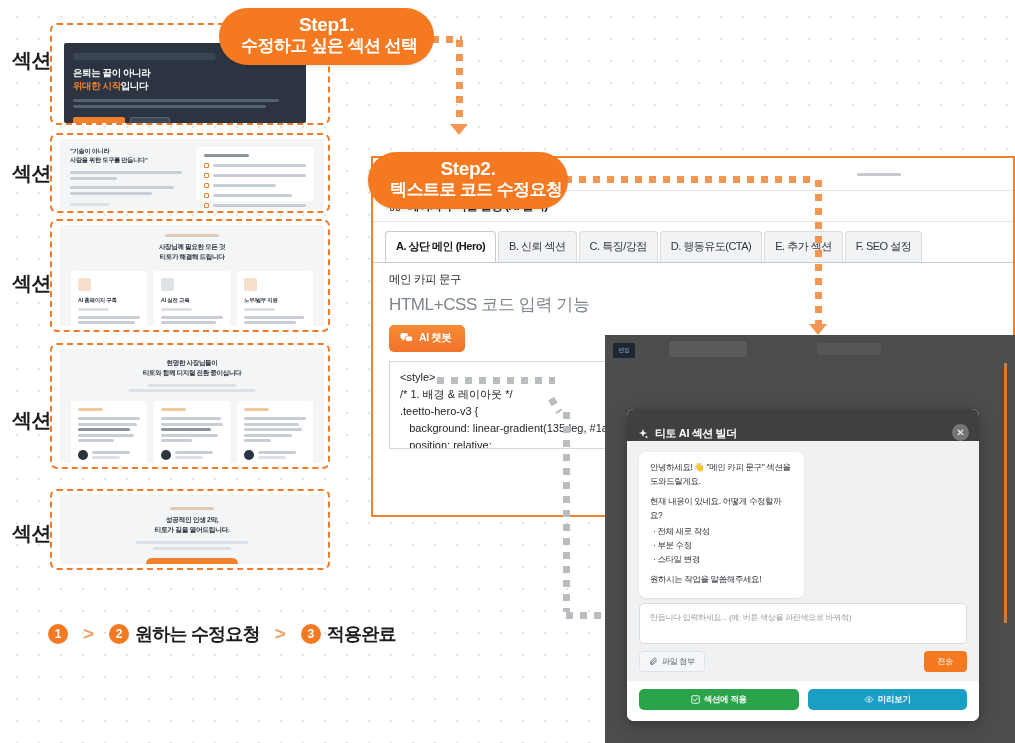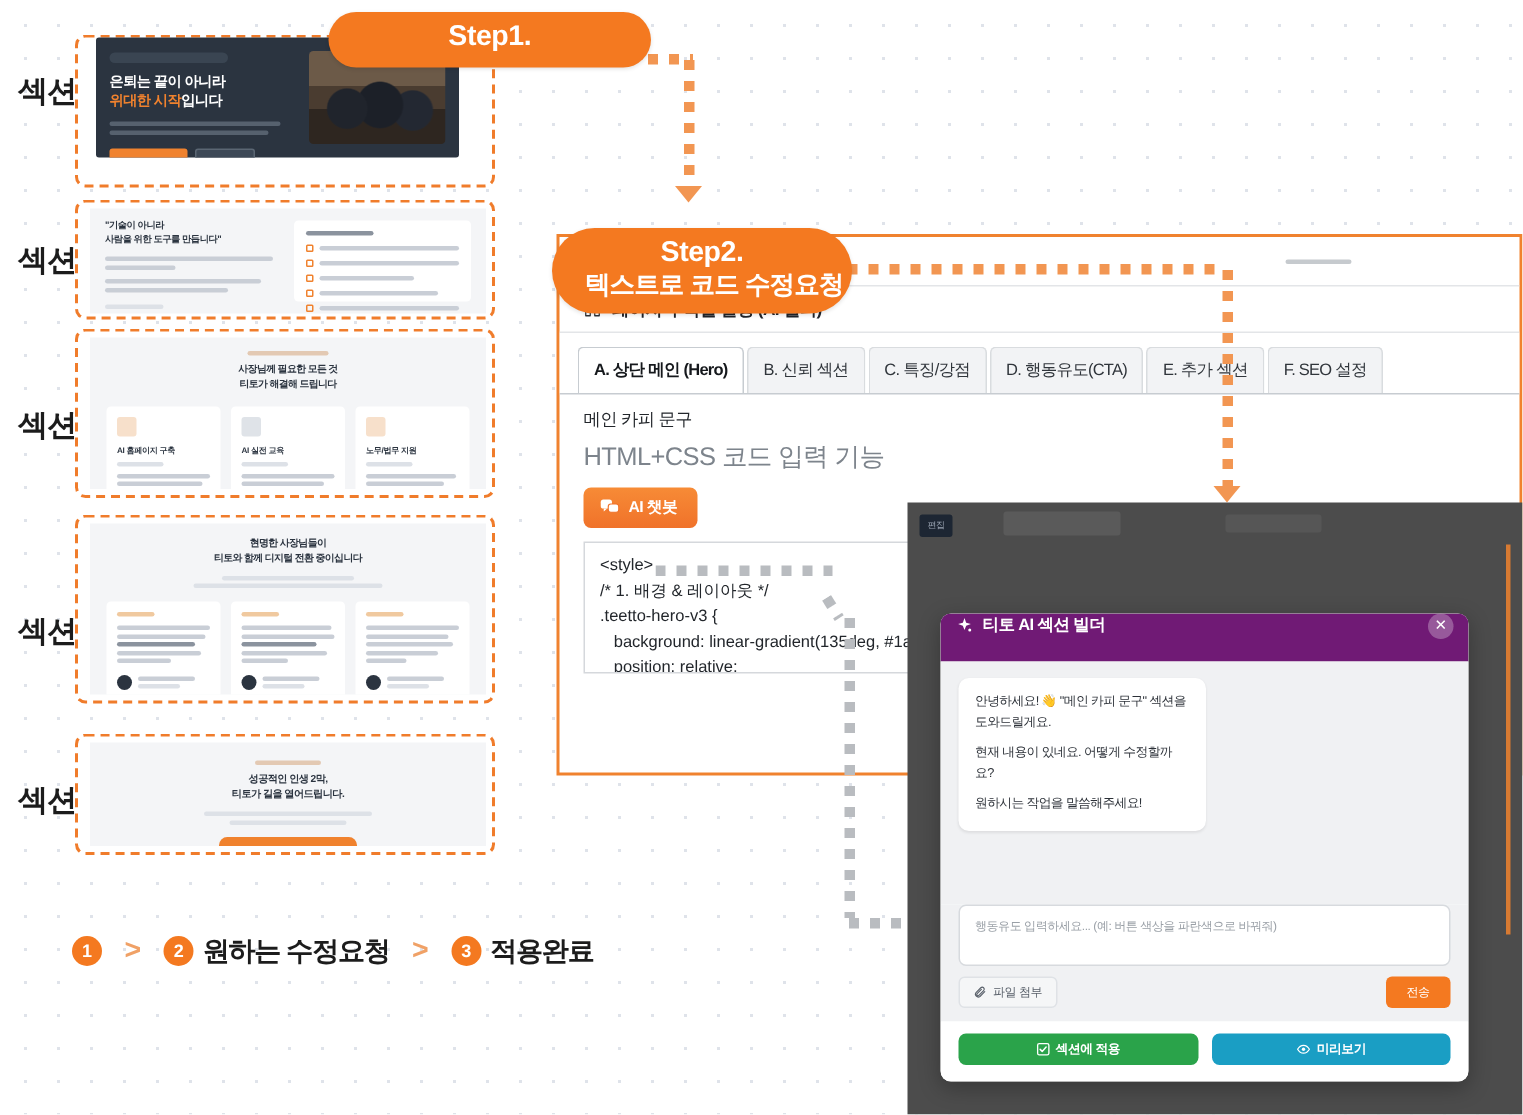--- a/index.html
+++ b/index.html
@@ -154,21 +154,21 @@
   .ov-bar2 { position: absolute; left: 212px; top: 8px; width: 64px; height: 12px; background: #565656; border-radius: 2px; }
   .ov-edge { position: absolute; right: 8px; top: 28px; width: 3px; height: 260px; background: #f0822e; opacity: .85; }
   .ov-tabrow { position: absolute; left: 104px; top: 185px; font-size: 8px; color: #8c8c8c; letter-spacing: -0.3px; }
 
   #modal {
     position: absolute; left: 627px; top: 409px; width: 352px; height: 312px;
     background: #ffffff; border-radius: 7px; overflow: hidden; z-index: 80;
     box-shadow: 0 4px 14px rgba(0,0,0,.28);
   }
   .m-head {
-    height: 32px; background: #701a75; display: flex; align-items: flex-start;
+    height: 32px; background: #404040; display: flex; align-items: flex-end;
     padding: 0 10px; justify-content: space-between;
   }
   .m-title { display: flex; align-items: center; gap: 6px; color: #ffffff; font-size: 11px; font-weight: bold; letter-spacing: -0.4px; }
   .m-close {
     width: 17px; height: 17px; border-radius: 50%; background: rgba(255,255,255,.28);
     color: #ffffff; font-size: 10px; display: flex; align-items: center; justify-content: center;
   }
   .m-body { background: #f0f1f3; height: 162px; padding: 11px 12px; }
   .bubble {
     background: #ffffff; border-radius: 7px; padding: 9px 11px 11px; width: 165px;
@@ -212,21 +212,21 @@
   .bsep { font-size: 19px; font-weight: bold; color: #f0a166; margin: 0 4px; }
   .bgrp { display: flex; align-items: center; gap: 6px; }
 </style>
 </head>
 <body>
 
 <div id="stage">
 
   <div class="sec-label" style="left:12px; top:47px;">섹션1</div>
   <div class="sec-box" style="left:50px; top:23px; width:280px; height:102px;"></div>
-  <div class="thumb hero-thumb" style="left:64px; top:25px; width:242px; height:80px;">
+  <div class="thumb hero-thumb" style="left:64px; top:43px; width:242px; height:80px;flex-direction:column;">
     <div class="hero-left">
       <div class="hero-pill"></div>
       <div class="hero-h1">
         <span>은퇴는 끝이 아니라</span><br>
         <span class="acc">위대한 시작</span><span>입니다</span>
       </div>
       <div class="hero-lines">
         <i style="width:92%"></i>
           <i style="width:86%"></i>
       </div>
@@ -455,26 +455,31 @@
         </svg>
         <span>티토 AI 섹션 빌더</span>
       </span>
       <span class="m-close">✕</span>
     </div>
 
     <div class="m-body">
       <div class="bubble">
         <p>안녕하세요! 👋 "메인 카피 문구" 섹션을 도와드릴게요.</p>
         <p class="sp">현재 내용이 있네요. 어떻게 수정할까요?</p>
+        <ul>
+          <li>· 전체 새로 작성</li>
+          <li>· 부분 수정</li>
+          <li>· 스타일 변경</li>
+        </ul>
         <p class="sp">원하시는 작업을 말씀해주세요!</p>
       </div>
     </div>
 
     <div class="m-input-zone">
-      <div class="m-input">행동유도 입력하세요... (예: 버튼 색상을 파란색으로 바꿔줘)</div>
+      <div class="m-input">만듭니다 입력하세요... (예: 버튼 색상을 파란색으로 바꿔줘)</div>
       <div class="m-actions">
         <button class="attach">
           <svg width="9" height="9" viewBox="0 0 24 24">
             <path d="M20 11l-8.5 8.5a5 5 0 01-7-7L13 4a3.5 3.5 0 015 5l-8.5 8.5a2 2 0 01-3-3L14 7" fill="none" stroke="#59606a" stroke-width="2" stroke-linecap="round"></path>
           </svg>
           <span>파일 첨부</span>
         </button>
         <button class="send">전송</button>
       </div>
     </div>
@@ -506,20 +511,21 @@
   <div class="dot-arrow" style="left:809px; top:324px;"></div>
 
   <div class="graydot" style="left:437px; top:377px; width:118px;"></div>
   <div class="graydot" style="left:551px; top:395px; width:16px; transform:rotate(58deg); transform-origin:left center;"></div>
   <div class="dotline v" style="left:563px; top:412px; height:200px; background-image:linear-gradient(180deg,#b9bcc0 0 7px, transparent 7px 14px); background-size:7px 14px;"></div>
   <div class="graydot" style="left:566px; top:612px; width:44px;"></div>
   <div class="dot-arrow right" style="left:609px; top:607px;"></div>
 
   <div class="step-badge" style="left:219px; top:8px; width:215px;">
     <div class="t1">Step1.</div>
+    <div class="t2">수정하고 싶은 섹션 선택</div>
   </div>
 
   <div class="step-badge" style="left:368px; top:152px; width:200px;">
     <div class="t1">Step2.</div>
     <div class="t2">텍스트로 코드 수정요청</div>
   </div>
 
   <div class="step-badge" style="left:722px; top:341px; width:207px;">
     <div class="t1">Step3.</div>
     <div class="t2">텍스트로 코드 수정요청</div>

